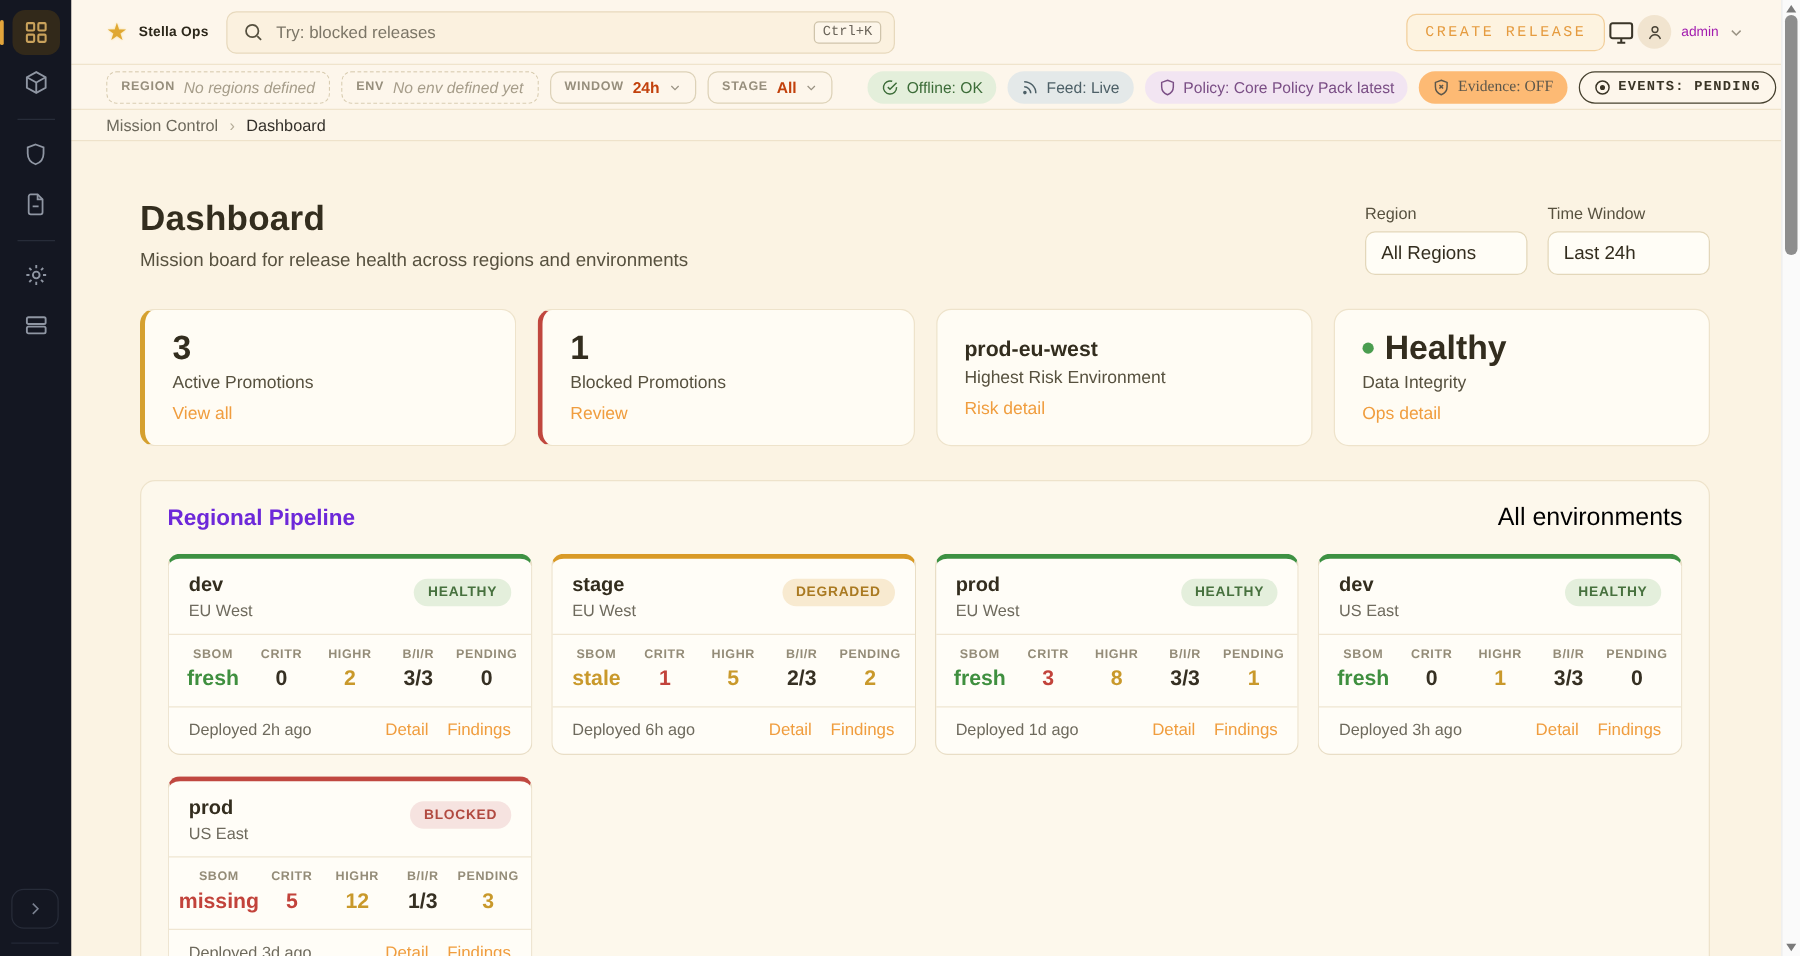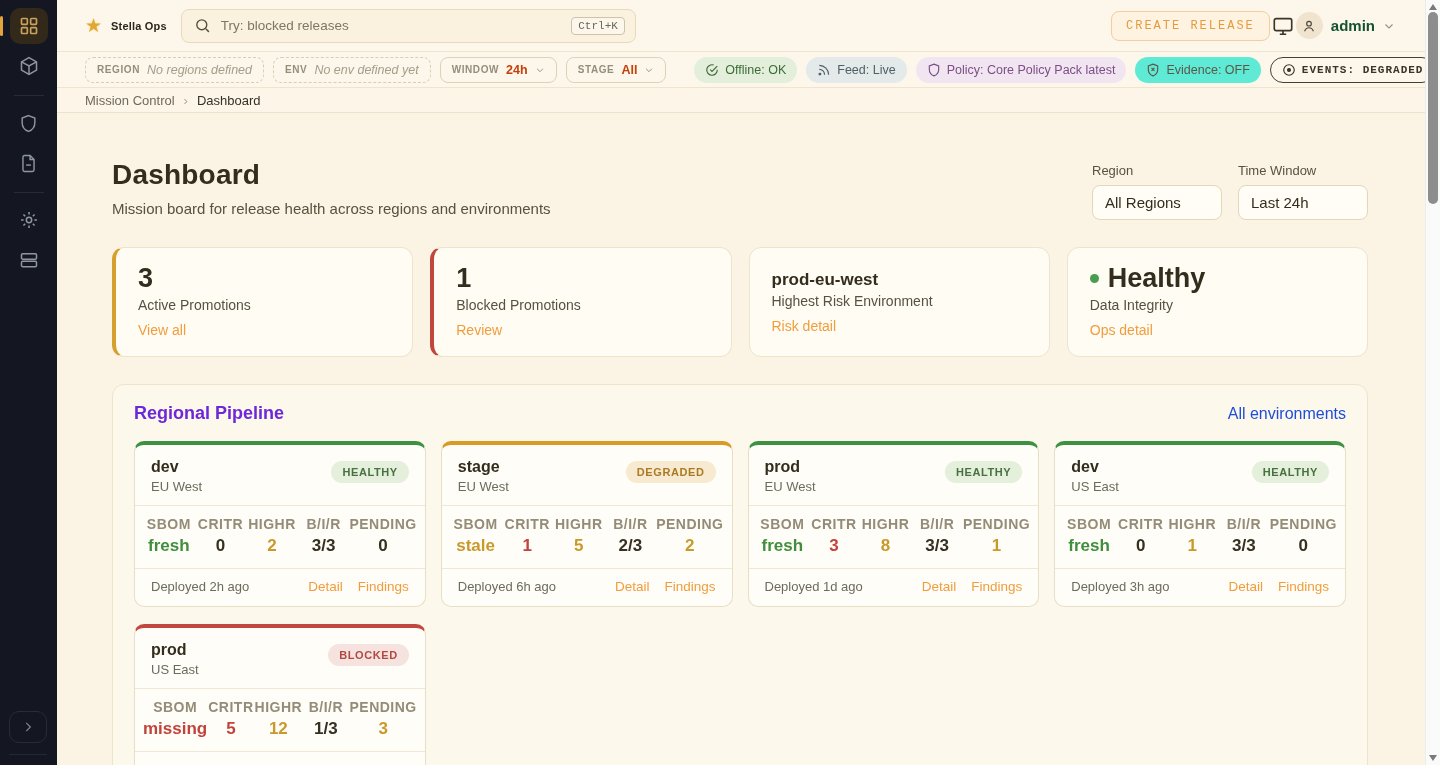--- a/index.html
+++ b/index.html
@@ -17,45 +17,45 @@
   .sidebar::after { content:""; position:absolute; bottom:10px; left:9px; width:38px; height:1px; background:#232836; }
 
   
   .content { flex:1; min-width:0; display:flex; flex-direction:column; background:#fbf3e3; }
 
   
   .topbar { height:52px; flex:none; background:#fdf6eb; border-bottom:1px solid #f0e4cc; display:flex; align-items:center; padding:0 30px 0 28px; }
   .logo { display:flex; align-items:center; gap:9px; }
   .logo-star { font-size:19px; color:#e0a832; text-shadow:0 0 2px #f5d98a; }
   .logo-name { font-size:11px; font-weight:700; color:#2b2619; letter-spacing:0.2px; }
-  .search { margin-left:14px; width:455px; height:34px; background:#fbf1df; border:1px solid #e7d9bd; border-radius:8px; display:flex; align-items:center; padding:0 10px 0 12px; gap:10px; }
+  .search { margin-left:14px; width:535px; height:34px; background:#fbf1df; border:1px solid #e7d9bd; border-radius:8px; display:flex; align-items:center; padding:0 10px 0 12px; gap:10px; }
   .search input { flex:1; border:none; outline:none; background:transparent; font-family:"Liberation Sans",sans-serif; font-size:13.5px; color:#3a3528; }
   .search input::placeholder { color:#7c7667; }
   .kbd { font-family:"Liberation Mono", monospace; font-size:11px; color:#6b655a; border:1px solid #cfc4ab; border-radius:4px; padding:2px 6px; background:#fdf6ea; }
   .top-actions { margin-left:auto; display:flex; align-items:center; gap:2px; }
   .create-btn { font-family:"Liberation Mono", monospace; font-size:12px; letter-spacing:2px; color:#e59b3f; background:#fdf3e0; border:1px solid #f2cf9c; border-radius:8px; padding:7px 14px; cursor:pointer; }
   .icon-btn { background:none; border:none; color:#3a3528; cursor:pointer; display:flex; align-items:center; }
   .user { display:flex; align-items:center; gap:8px; cursor:pointer; }
   .avatar { width:27px; height:27px; border-radius:50%; background:#f1e4cf; display:flex; align-items:center; justify-content:center; color:#4a4437; }
-  .username { font-size:15px; font-weight:700; color:#14532d; }
+  .username { font-size:11px; font-weight:400; color:#a21caf; }
 
   
   .context-bar { height:36px; flex:none; background:#fdf6eb; border-bottom:1px solid #f0e4cc; display:flex; align-items:center; padding:0 16px 0 28px; gap:9px; white-space:nowrap; }
   .chip { border:1px dashed #d9cdb2; border-radius:8px; padding:4px 11px; display:flex; gap:7px; align-items:center; height:26px; cursor:pointer; background:transparent; }
   .chip .lbl { font-size:10px; letter-spacing:0.6px; color:#968e7c; font-weight:700; }
   .chip .val-muted { font-style:italic; font-size:12.5px; color:#a69d8a; }
   .chip.solid { border-style:solid; border-color:#ddd2b8; }
   .chip.solid .val { font-size:12.5px; font-weight:700; color:#c2410c; }
   .chev { color:#9a9384; }
   .vdivider { width:1px; height:22px; background:#e7dcc3; margin:0 5px; }
   .spill { border-radius:999px; padding:0 11px; height:26px; display:flex; align-items:center; gap:6px; font-size:12.5px; font-weight:500; cursor:pointer; border:none; background:transparent; font-family:"Liberation Sans",sans-serif; }
   .spill.green { background:#e4efdb; color:#3c6c38; }
   .spill.slate { background:#e4e9e9; color:#4d6067; }
   .spill.purple { background:#f2e5f2; color:#7b4f86; }
-  .spill.gray { background:#5eead4; color:#5c574b; }
+  .spill.gray { background:#fdba74; color:#5c574b;font-family:Liberation Serif, serif; }
   .spill.outline { border:1.5px solid #46412f; color:#3a3526; font-family:"Liberation Mono", monospace; font-size:11px; letter-spacing:1px; font-weight:700; }
 
   
   .breadcrumb { height:25px; flex:none; display:flex; align-items:center; gap:9px; padding:0 28px; font-size:13px; background:#fcf5e8; border-bottom:1px solid #eee2ca; }
   .bc-parent { color:#6e6a5d; cursor:pointer; }
   .bc-sep { color:#b5ad99; }
   .bc-current { color:#34302a; font-weight:500; }
 
   
   .main { flex:1; padding:46px 57px 0 55px; overflow:hidden; }
@@ -74,35 +74,35 @@
   .stat-value { font-size:27px; font-weight:700; color:#332d1e; line-height:1.15; }
   .stat-value.small { font-size:17px; padding-top:7px; }
   .dot { display:inline-block; width:9px; height:9px; border-radius:50%; background:#4a9d4f; margin-right:9px; vertical-align:4px; }
   .stat-label { font-size:14px; color:#57513f; margin-top:3px; }
   .stat-link { font-size:14px; color:#f09d3e; margin-top:9px; display:inline-block; text-decoration:none; cursor:pointer; }
 
   
   .panel { margin-top:27px; background:#fdf8ec; border:1px solid #eee3cb; border-radius:12px; padding:18px 21px; height:520px; }
   .panel-head { display:flex; justify-content:space-between; align-items:center; margin-bottom:17px; }
   .panel-title { font-size:18px; font-weight:700; color:#6d28d9; }
-  .panel-link { font-size:16px; color:#1d4ed8; text-decoration:none; cursor:pointer; }
+  .panel-link { font-size:20px; color:#000000; text-decoration:none; cursor:pointer; }
   .pgrid { display:grid; grid-template-columns:repeat(4,1fr); gap:15px; row-gap:17px; }
   .pcard { background:#fffdf7; border:1px solid #e9dec6; border-top:4px solid #3d9142; border-radius:10px; display:flex; flex-direction:column; }
   .pcard.t-degraded { border-top-color:#d99a26; }
   .pcard.t-blocked { border-top-color:#c04840; }
   .pcard-head { display:flex; justify-content:space-between; align-items:flex-start; padding:13px 16px 11px; }
   .env { font-size:16px; font-weight:700; color:#332d1e; }
   .region { font-size:13px; color:#6e6a5d; margin-top:3px; }
   .badge { font-size:11px; font-weight:700; letter-spacing:0.6px; padding:5px 11px; border-radius:999px; margin-top:3px; }
   .b-healthy { background:#e4efdc; color:#47713e; }
   .b-degraded { background:#f8ead0; color:#aa7a22; }
   .b-blocked { background:#f6e3e0; color:#b14a40; }
   .pstats { display:flex; border-top:1px solid #f0e6d2; border-bottom:1px solid #f0e6d2; padding:10px 8px 12px; text-align:center; }
   .pstat { flex:1; }
-  .pstat .k { font-size:14px; letter-spacing:0.5px; color:#948c78; font-weight:700; }
+  .pstat .k { font-size:10px; letter-spacing:0.5px; color:#948c78; font-weight:700; }
   .pstat .v { font-size:17px; font-weight:700; margin-top:4px; color:#363023; }
   .v-good { color:#3f8f3f !important; }
   .v-warn { color:#c9992b !important; }
   .v-bad  { color:#c2433b !important; }
   .pfoot { display:flex; justify-content:space-between; align-items:center; padding:10px 16px 12px; font-size:13px; color:#6e6a5d; }
   .pfoot .links { display:flex; gap:15px; }
   .pfoot a { color:#f09d3e; text-decoration:none; font-size:13.5px; cursor:pointer; }
 
   
   .scrollbar { width:15px; flex:none; background:#fafafa; border-left:1px solid #ececec; position:relative; }
@@ -289,21 +289,21 @@
           </span>
         <span>Evidence: OFF</span>
       </button>
       <button class="spill outline">
         <span>
             <svg width="14" height="14" viewBox="0 0 24 24" fill="none" stroke="currentColor" stroke-width="2">
               <circle cx="12" cy="12" r="9"></circle>
               <circle cx="12" cy="12" r="2.5" fill="currentColor"></circle>
             </svg>
           </span>
-        <span>EVENTS: DEGRADED</span>
+        <span>EVENTS: PENDING</span>
       </button>
 
     </div>
 
     <nav class="breadcrumb">
       <span class="bc-parent">Mission Control</span>
       <span class="bc-sep">›</span>
       <span class="bc-current">Dashboard</span>
     </nav>
 

